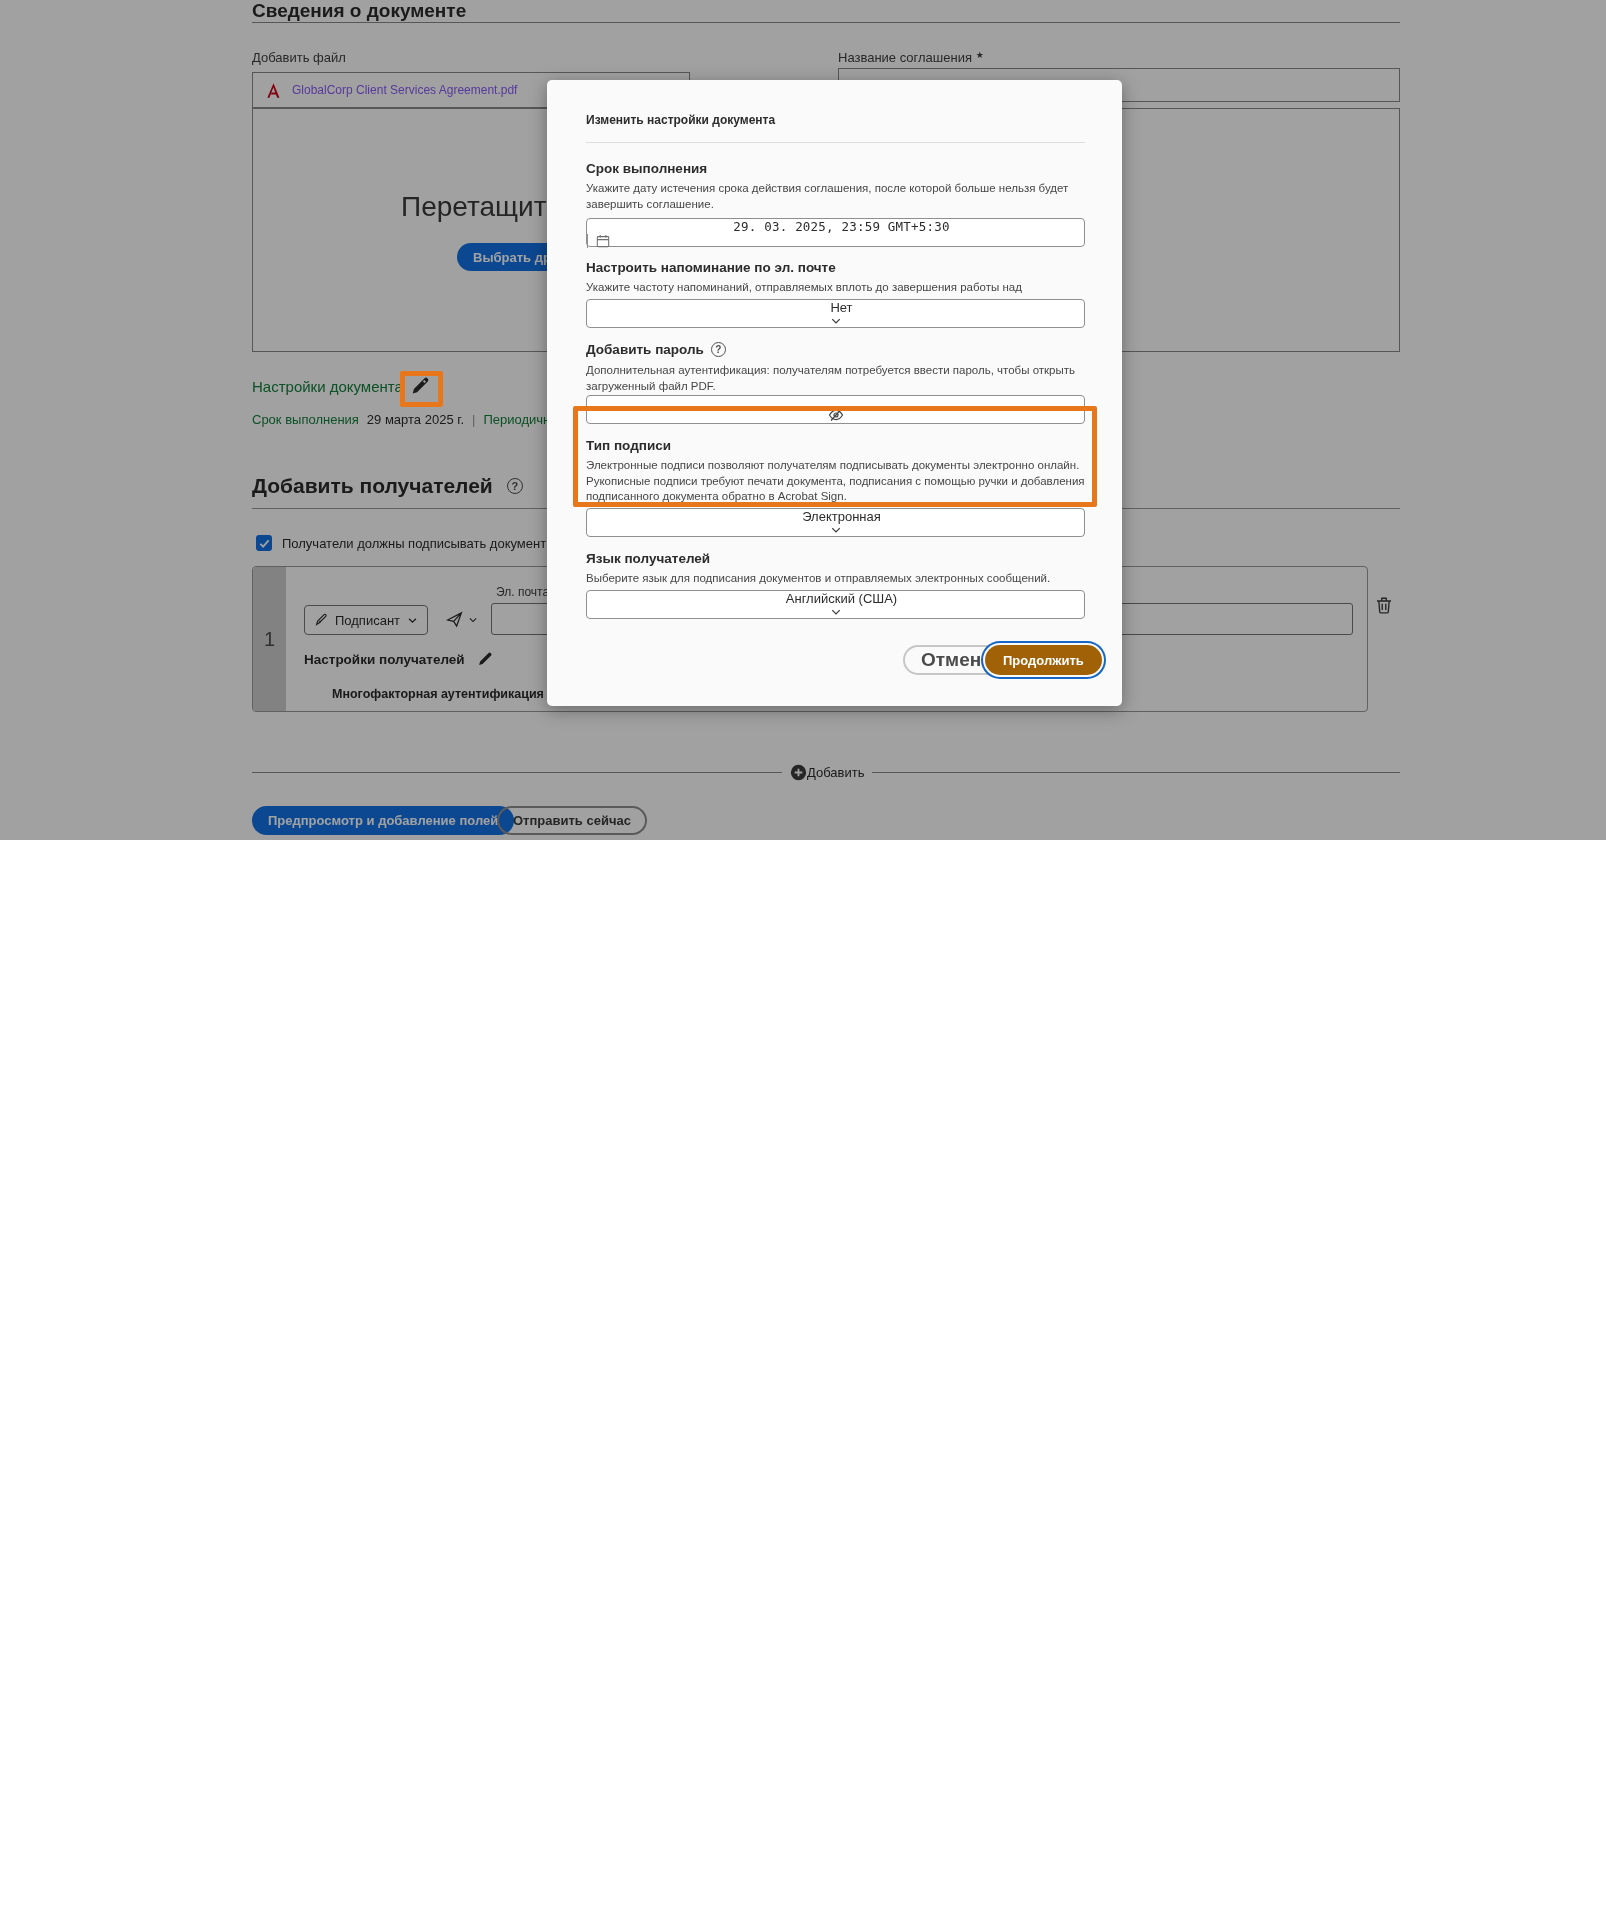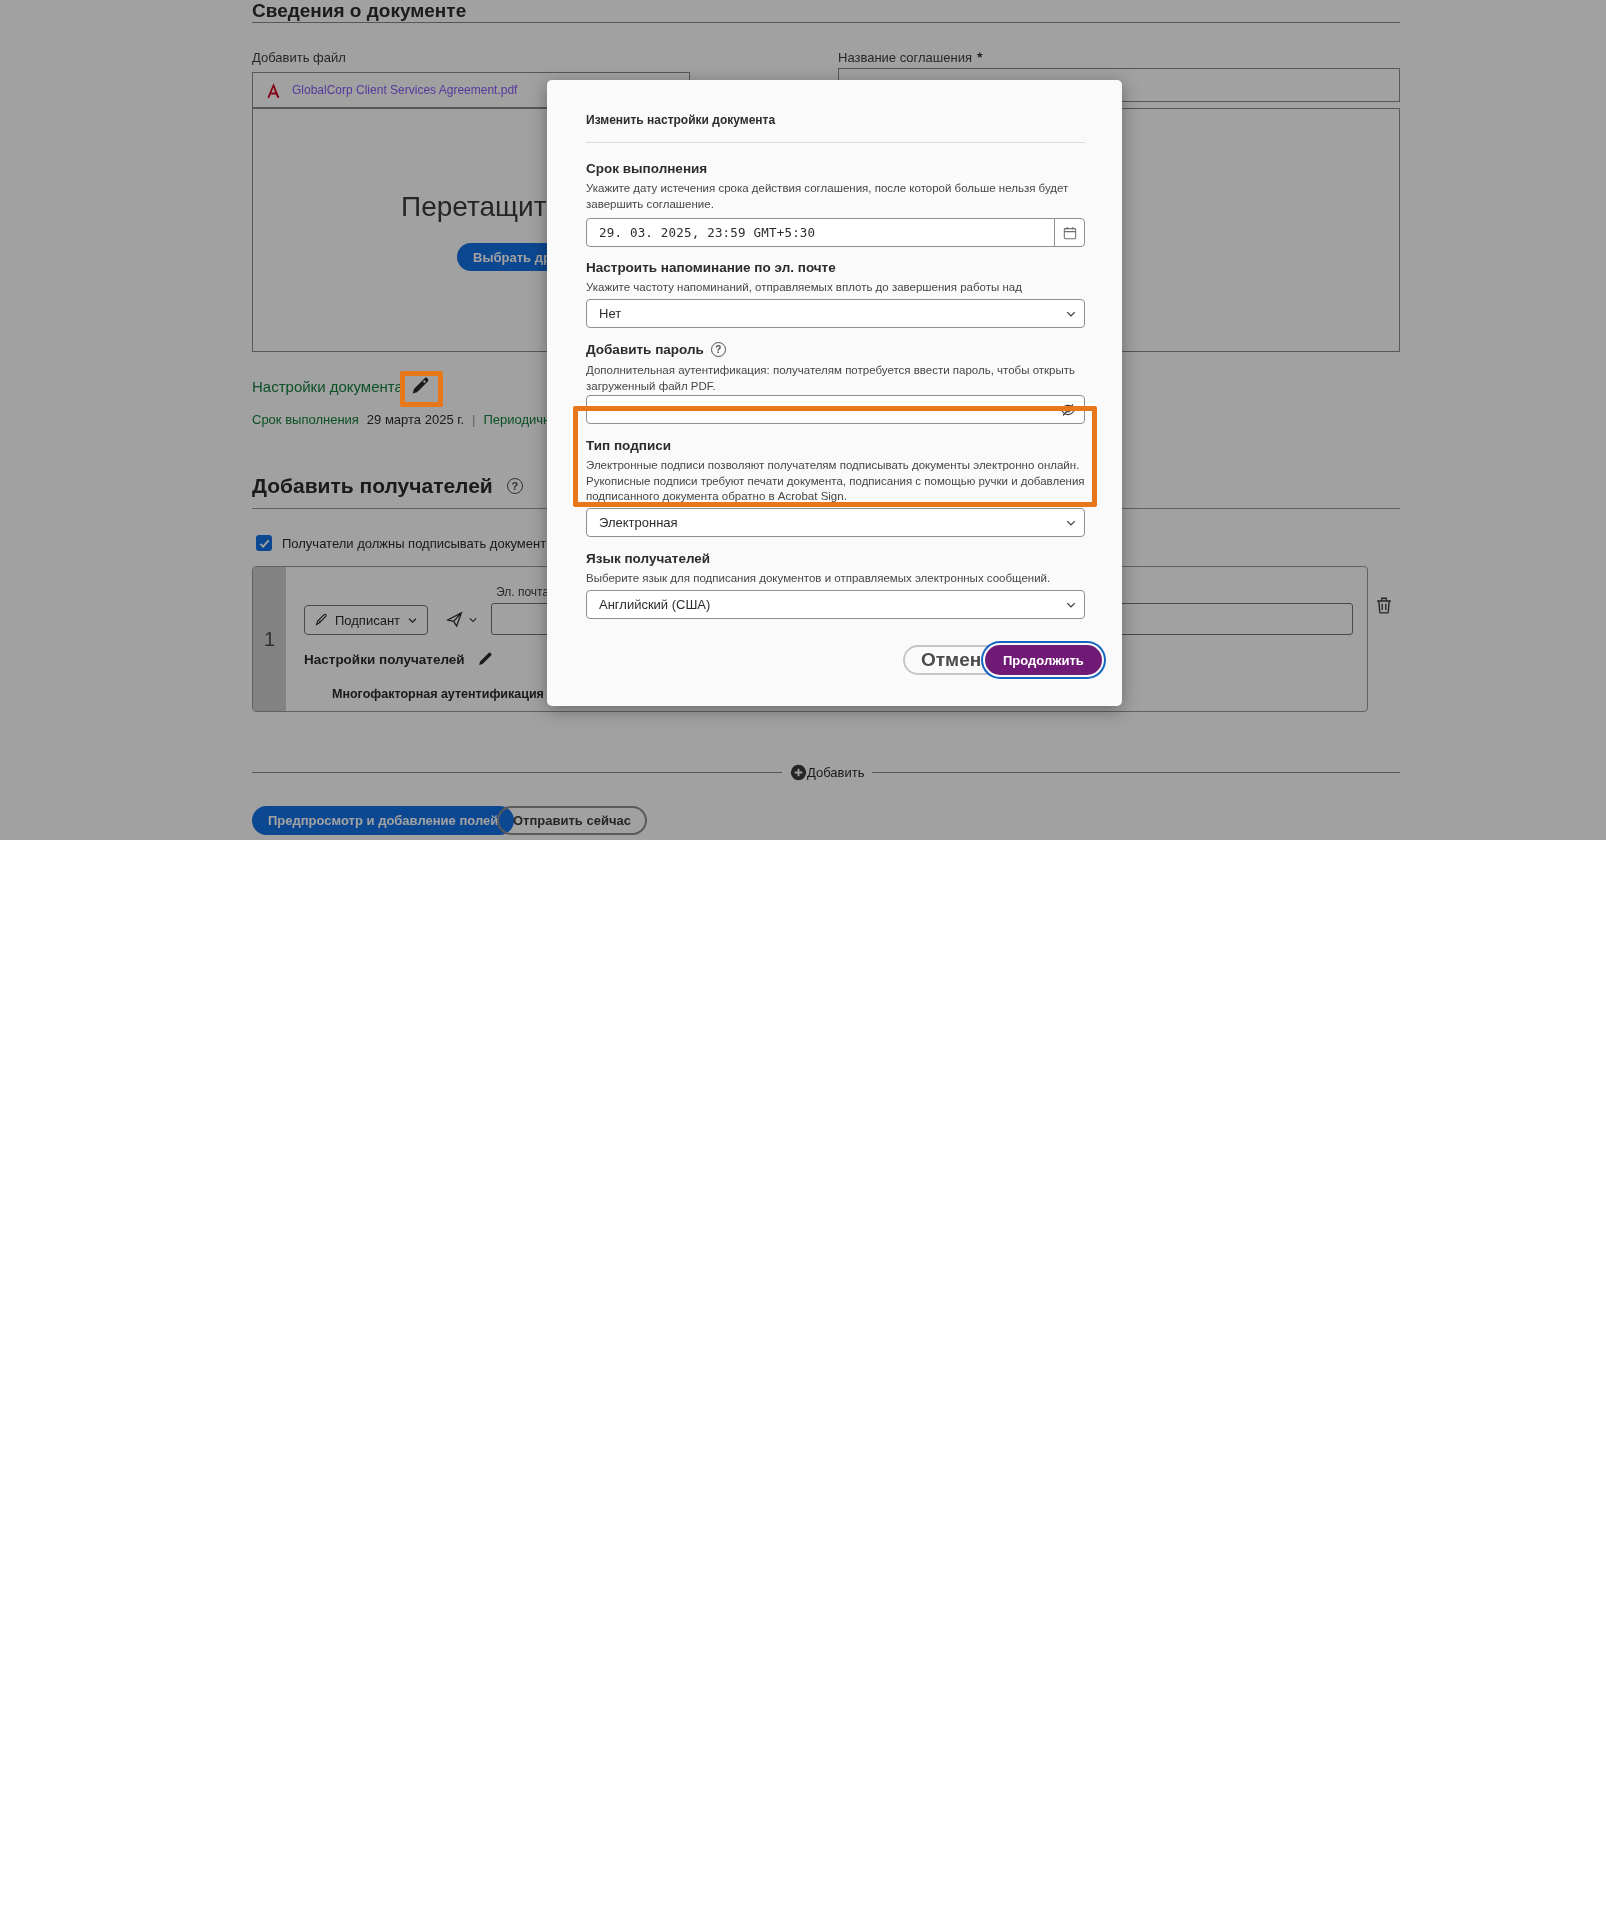--- a/index.html
+++ b/index.html
@@ -55,33 +55,33 @@
 
   
   #modal { position:absolute; left:547px; top:80px; width:575px; height:626px;
            background:#fafafa; border-radius:5px; z-index:20;
            box-shadow:0 4px 18px rgba(0,0,0,0.35); }
   .m-title { font-size:12px; font-weight:700; color:#2c2c2c; }
   .m-div { height:1px; background:#dcdcdc; }
   .m-h { font-size:13.5px; font-weight:700; color:#2c2c2c; }
   .m-desc { font-size:11.5px; line-height:15.5px; color:#464646; }
   .m-field { border:1px solid #8f8f8f; border-radius:4px; background:#fff; height:29px;
-             display:flex; align-items:center; font-size:13px; color:#2c2c2c; cursor:pointer; }
+             display:flex; align-items:center; font-size:13px; color:#2c2c2c; cursor:pointer;flex-direction:column; }
   .m-field .val { padding-left:12px; flex:1; }
   .m-field .mono { font-family:"DejaVu Sans Mono",monospace; font-size:12.5px; letter-spacing:0.2px; }
   .cal-seg { width:30px; align-self:stretch; border-left:1px solid #8f8f8f;
              display:flex; align-items:center; justify-content:center; color:#6e6e6e; }
   .chev { width:26px; display:flex; align-items:center; justify-content:center; color:#3f3f3f; }
   .eye-seg { width:32px; display:flex; align-items:center; justify-content:center; color:#3f3f3f; }
   .pill-cancel { position:absolute; display:flex; align-items:center; justify-content:center;
                  height:30px; padding:0 16px; border:2px solid #c6c6c6; border-radius:16px;
                  background:#fafafa; font-size:19px; font-weight:700; color:#4b4b4b; cursor:pointer; font-family:inherit; }
   .pill-continue { position:absolute; display:flex; align-items:center; justify-content:center;
                  height:30px; padding:0 18px; border:none; border-radius:16px;
-                 background:#701a75; font-size:13px; font-weight:700; color:#fff; cursor:pointer; font-family:inherit;
+                 background:#a16207; font-size:13px; font-weight:700; color:#fff; cursor:pointer; font-family:inherit;
                  box-shadow:0 0 0 2px #fafafa, 0 0 0 4px #1766c4; }
 
   
   .annot { position:absolute; border:5px solid #e8771c; background:transparent; z-index:30; border-radius:2px; }
 
   svg { display:block; }
 </style>
 </head>
 <body>
 

